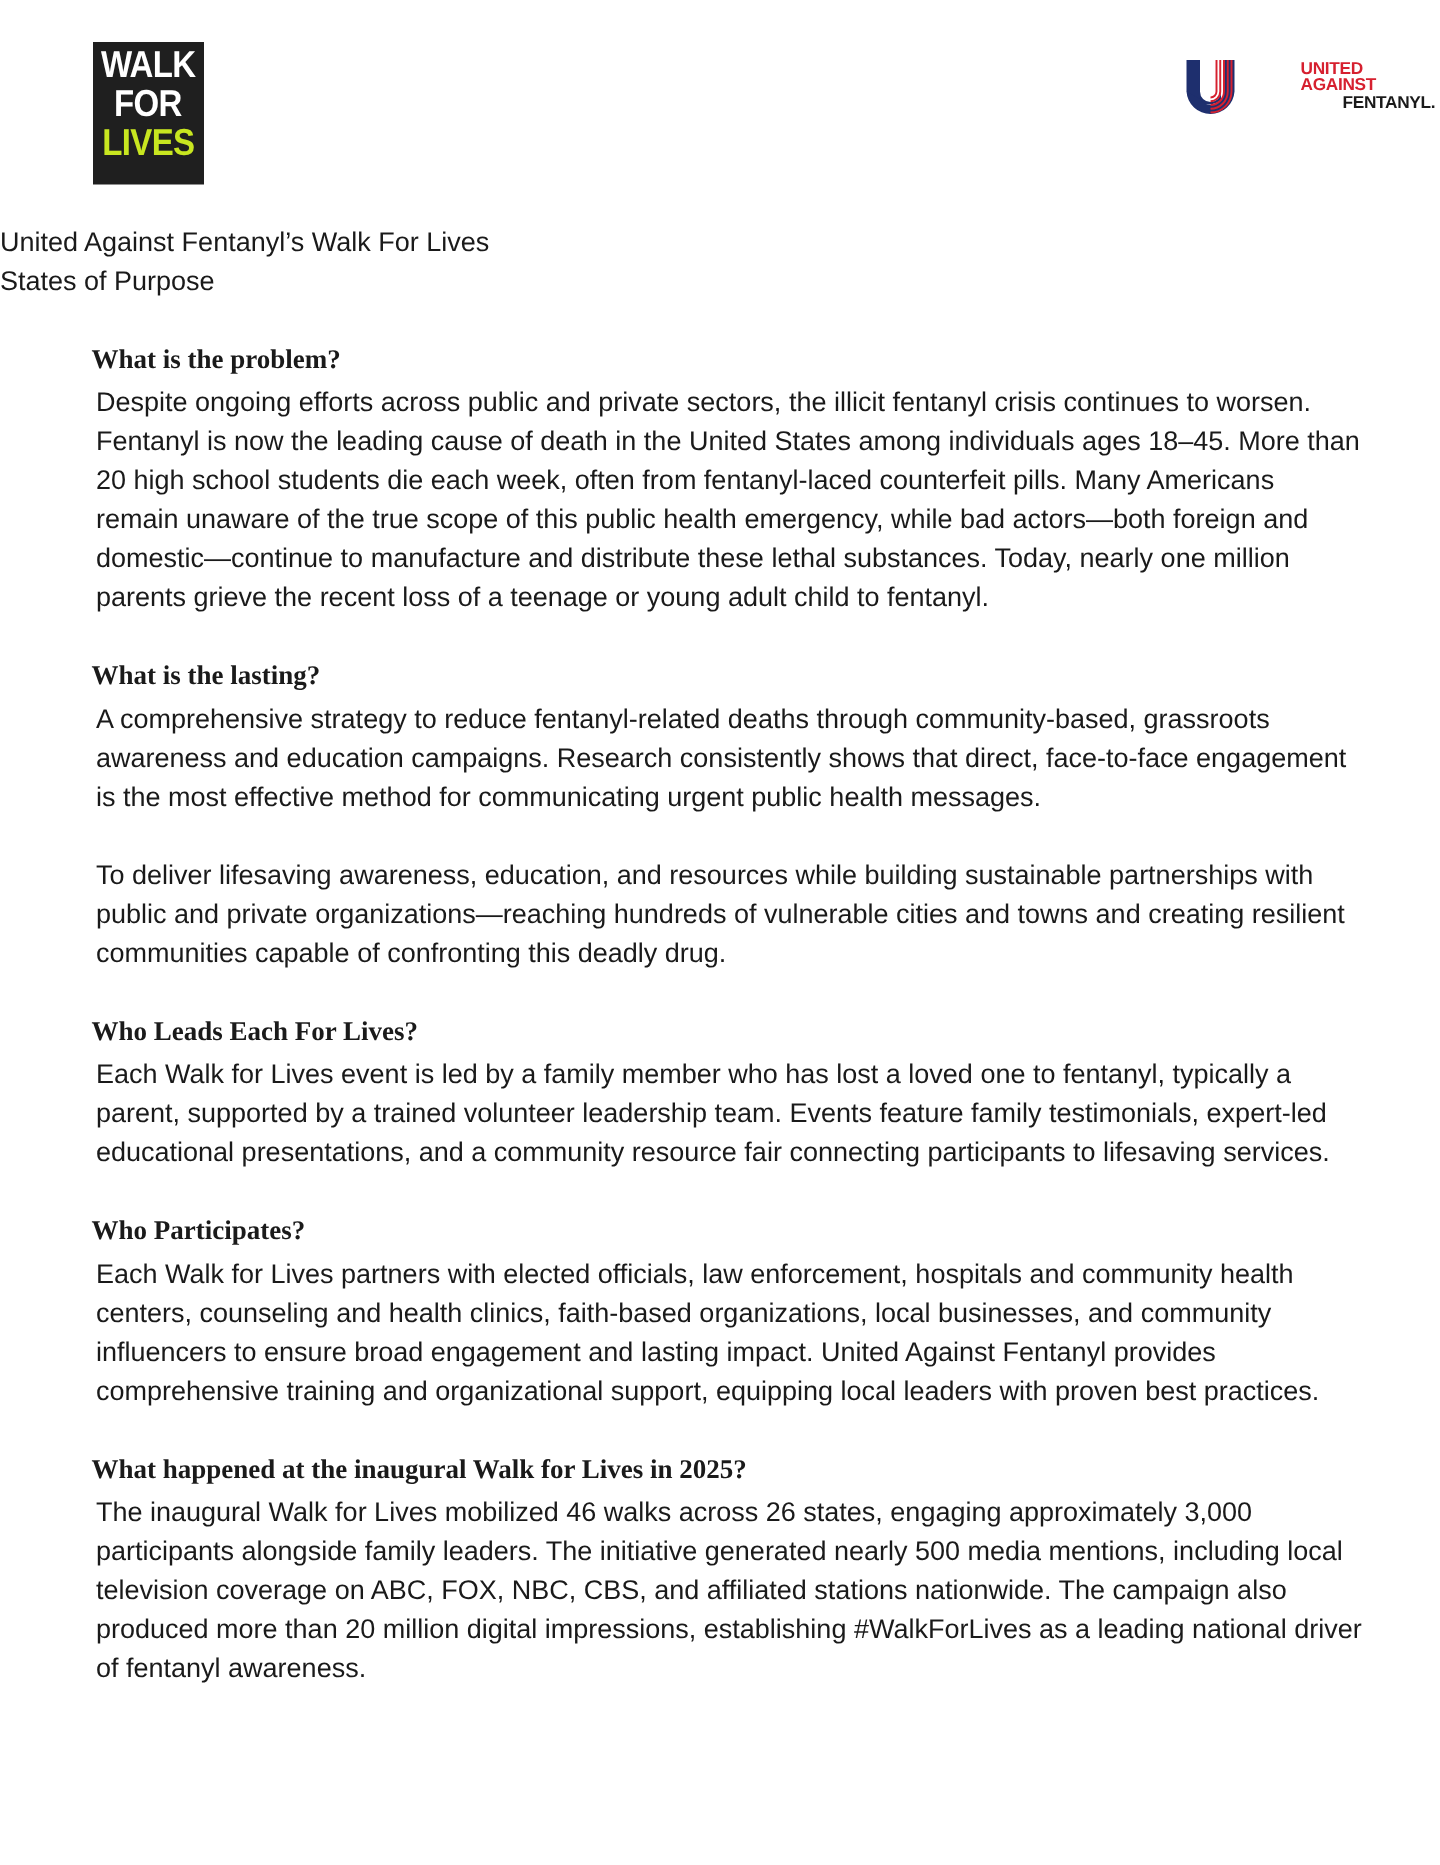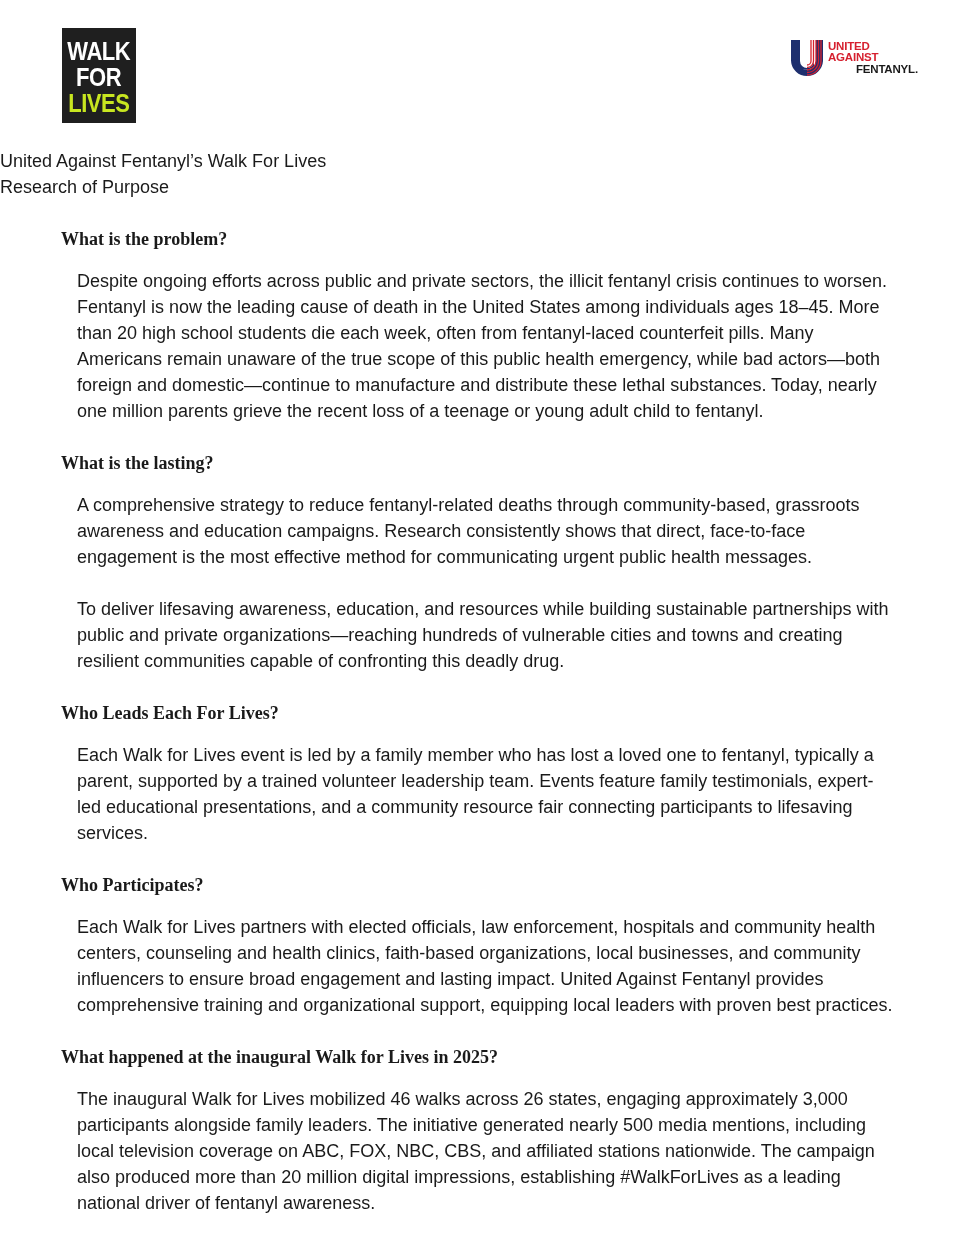--- a/index.html
+++ b/index.html
@@ -1,39 +1,39 @@
 <!DOCTYPE html>
 <html><head>
   <meta charset="utf-8">
   <style>
     html, body { margin: 0; padding: 0; background: #ffffff; }
     body { width: 960px; height: 1243px; position: relative; overflow: hidden;
       font-family: "Liberation Sans", "DejaVu Sans", sans-serif; color: #1a1a1a; }
 
     .wfl-logo { position: absolute; left: 62px; top: 28px; width: 74px; height: 95px;
-      background: #1f1f1f; display: flex; flex-direction: column; align-items: center; justify-content: center;
+      background: #1f1f1f; display: flex; flex-direction: column; align-items: center; justify-content: flex-start;
       box-sizing: border-box; padding-top: 2px; }
     .wfl-logo span { display: block; font-family: "Liberation Sans", sans-serif; font-weight: 700;
       font-size: 25px; line-height: 26px; letter-spacing: -0.5px; transform: scaleX(0.88); text-align: center; }
     .wfl-line1, .wfl-line2 { color: #ffffff; }
     .wfl-line3 { color: #c8e620; }
 
-    .uaf-logo { position: absolute; left: 790px; top: 38px; height: 40px; display: flex; align-items: center; }
+    .uaf-logo { position: absolute; left: 790px; top: 38px; height: 40px; display: flex; align-items: center; gap: 39px; }
     .uaf-mark { width: 34px; height: 38px; margin-right: 4px; }
     .uaf-text { display: flex; flex-direction: column; font-family: "Liberation Sans", sans-serif; font-weight: 700;
       font-size: 11.5px; line-height: 11.5px; letter-spacing: -0.2px; }
     .uaf-t1, .uaf-t2 { color: #d6202f; }
     .uaf-t3 { color: #1a1a1a; padding-left: 28px; }
 
     .title-block { position: absolute; left: 0; width: 960px; top: 148px; text-align: left; font-size: 18px; line-height: 26px; color: #1a1a1a; }
 
     .content { position: absolute; left: 61px; top: 226px; width: 850px; font-size: 18px; line-height: 26px; }
     .section { margin: 0 0 26px 0; }
     .section h2 { margin: 0; font-size: 18px; line-height: 26px; font-weight: 700; font-family: Liberation Serif, serif; }
-    .section p { margin: 16px; font-size: 18px; line-height: 26px; }
+    .section p { margin: 3px; font-size: 18px; line-height: 26px; }
   </style>
 </head>
 <body>
 
 <div class="wfl-logo">
   <span class="wfl-line1">WALK</span>
   <span class="wfl-line2">FOR</span>
   <span class="wfl-line3">LIVES</span>
 </div>
 
@@ -51,21 +51,21 @@
   </svg>
   <div class="uaf-text">
     <span class="uaf-t1">UNITED</span>
     <span class="uaf-t2">AGAINST</span>
     <span class="uaf-t3">FENTANYL.</span>
   </div>
 </div>
 
 <div class="title-block">
   <div>United Against Fentanyl’s Walk For Lives</div>
-  <div>Research of Purpose</div>
+  <div>States of Purpose</div>
 </div>
 
 <div class="content">
   <div class="section">
     <h2>What is the problem?</h2>
     <p>Despite ongoing efforts across public and private sectors, the illicit fentanyl crisis continues to worsen. Fentanyl is now the leading cause of death in the United States among individuals ages 18–45. More than 20 high school students die each week, often from fentanyl-laced counterfeit pills. Many Americans remain unaware of the true scope of this public health emergency, while bad actors—both foreign and domestic—continue to manufacture and distribute these lethal substances. Today, nearly one million parents grieve the recent loss of a teenage or young adult child to fentanyl.</p>
   </div>
   <div class="section">
     <h2>What is the lasting?</h2>
     <p>A comprehensive strategy to reduce fentanyl-related deaths through community-based, grassroots awareness and education campaigns. Research consistently shows that direct, face-to-face engagement is the most effective method for communicating urgent public health messages.</p>

